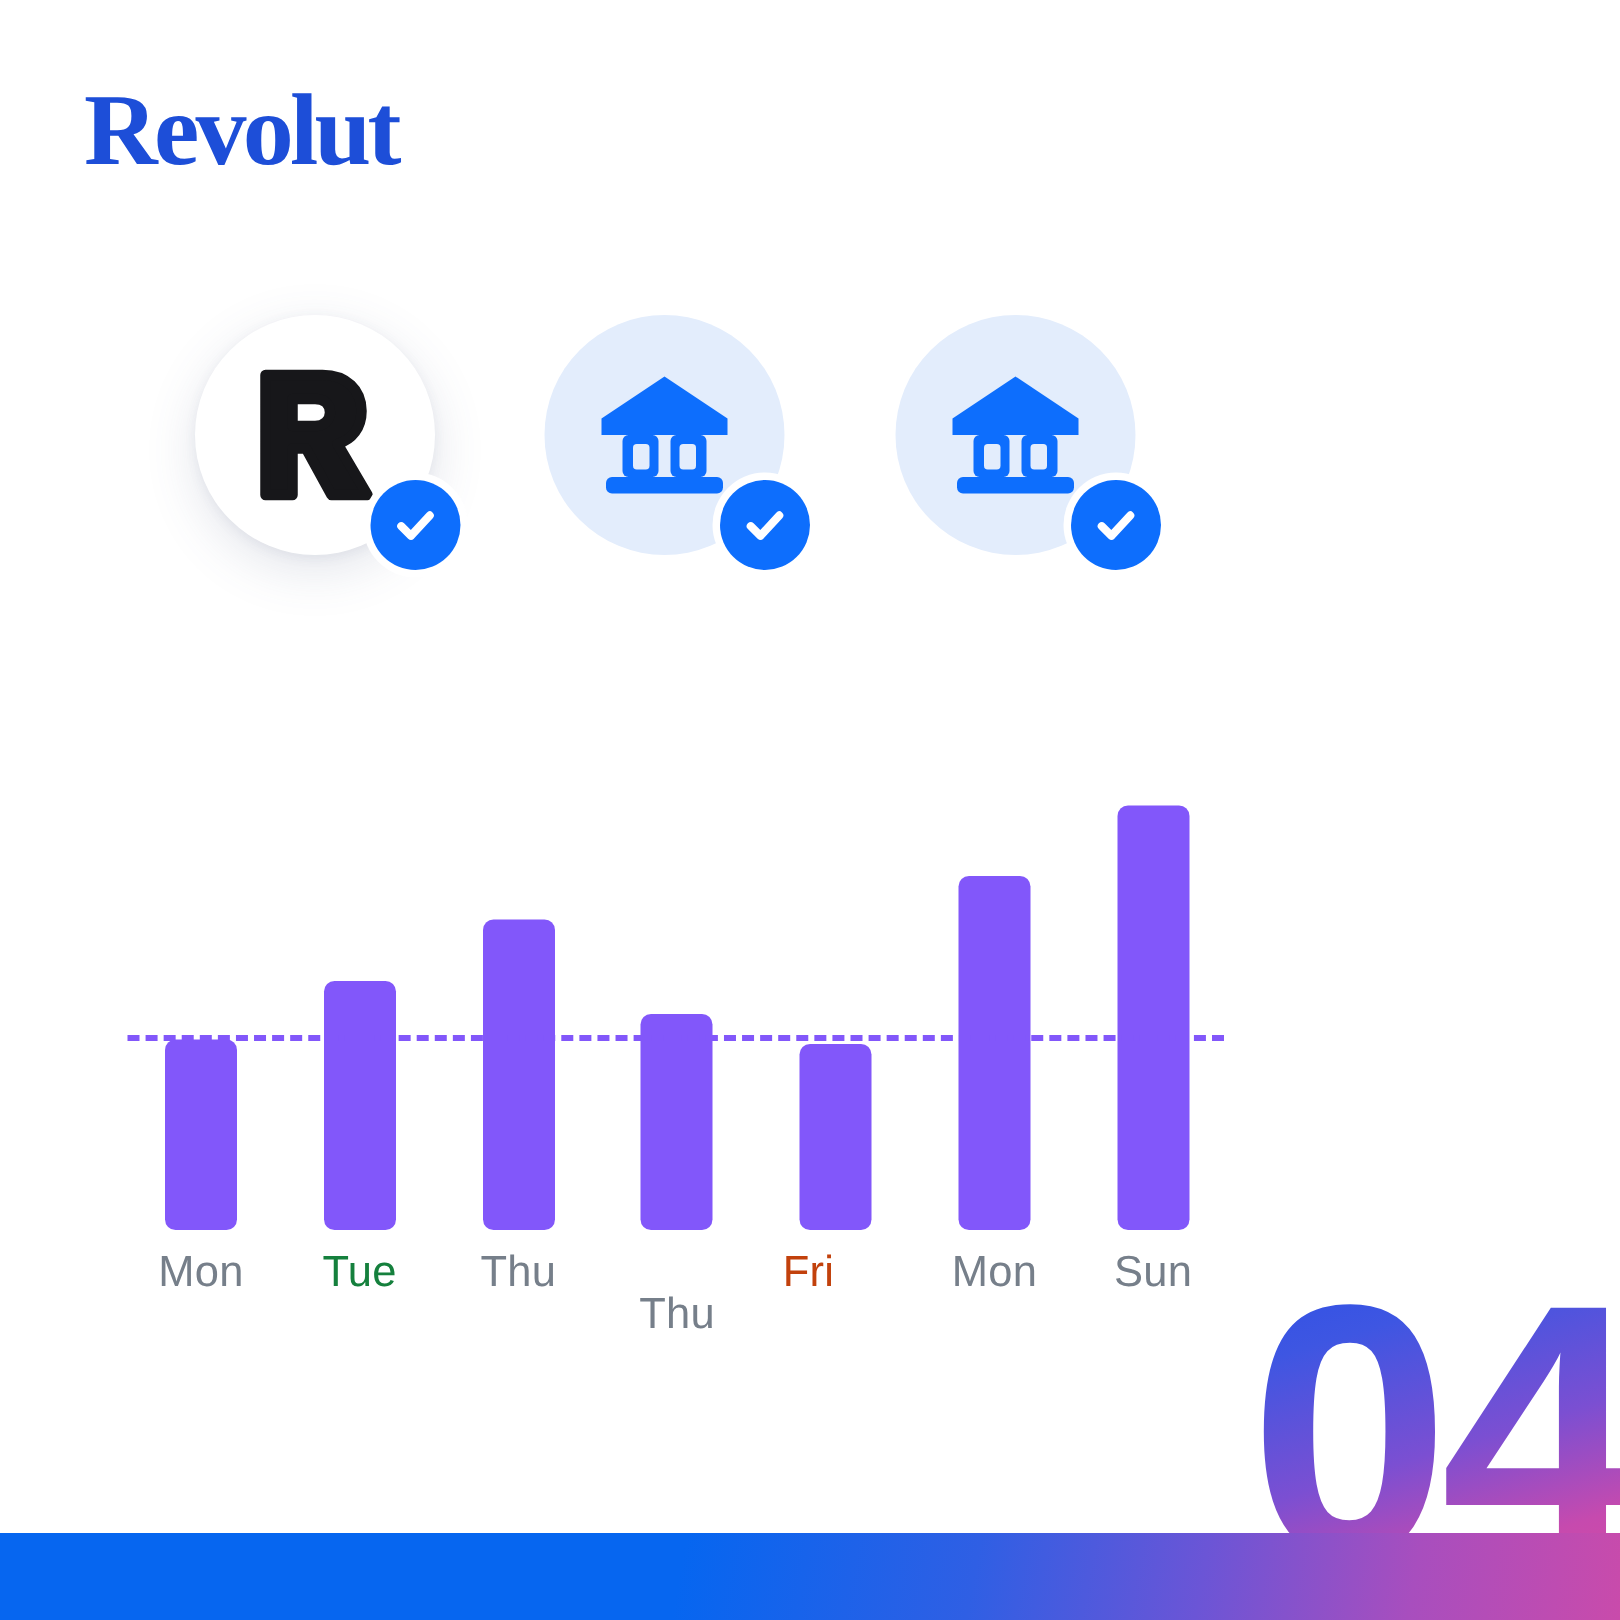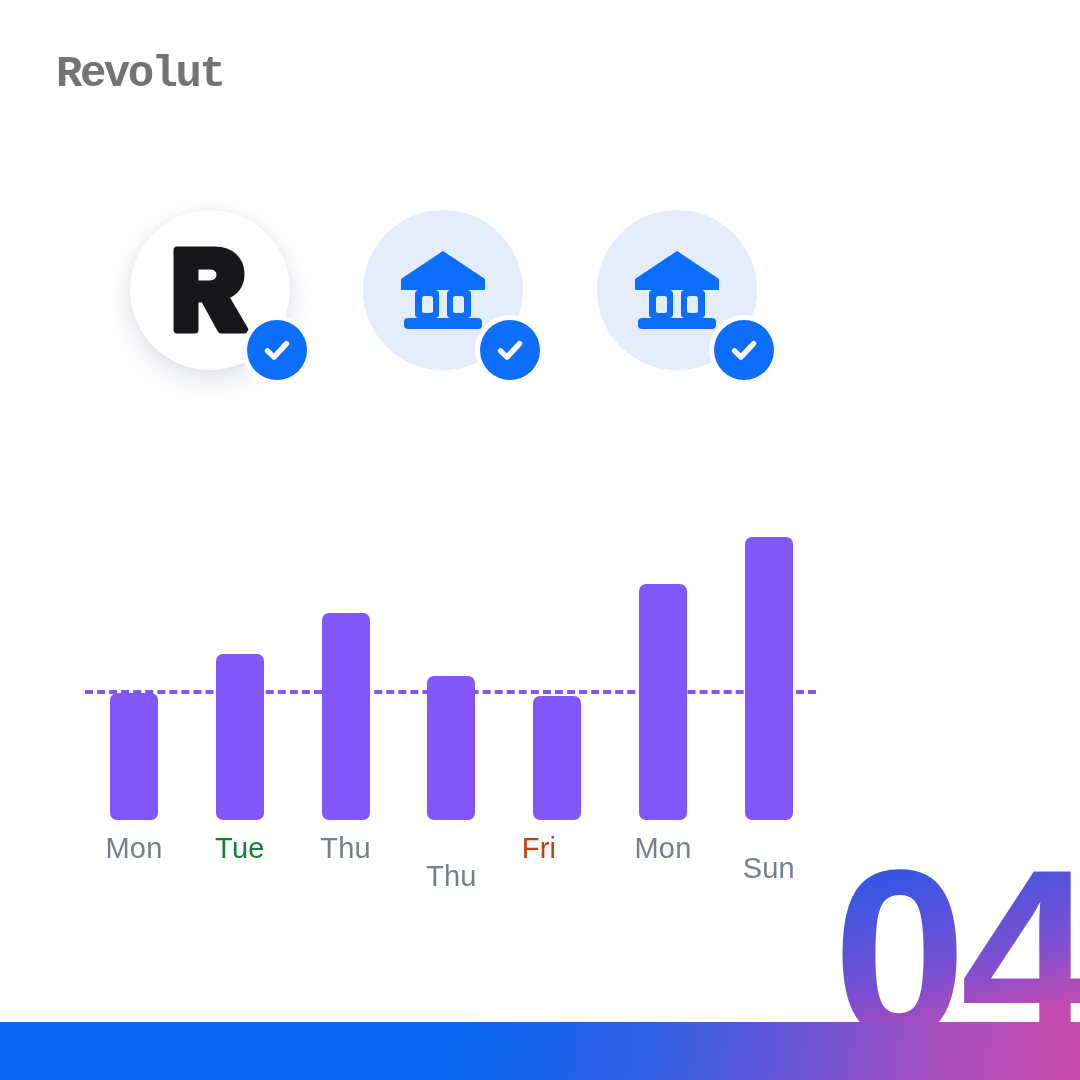--- a/index.html
+++ b/index.html
@@ -14,26 +14,26 @@
     position:relative;
     width:1080px; height:1080px;
     background:#ffffff;
     overflow:hidden;
   }
 
   
   #brand-wordmark {
     position:absolute;
     left:56px; top:52px;
-    font-size:44px;
+    font-size:68px;
     font-weight:700;
     letter-spacing:-2.5px;
-    color:#737373;
+    color:#1d4ed8;
     line-height:1;
-    font-family:Liberation Mono, monospace;
+    font-family:Liberation Serif, serif;
   }
 
   
   #verified-accounts {
     position:absolute;
     left:0; top:0;
     width:1080px; height:480px;
   }
   .account-badge {
     position:absolute;
@@ -227,21 +227,21 @@
         <div id="chart-threshold-line" style="bottom: 125.556px; border-top-color: rgb(130, 87, 250);"></div>
     </div>
     <div id="chart-axis-labels">
 
     <div class="chart-axis-label" style="left: 4px; color: rgb(118, 127, 138);">Mon</div>
         <div class="chart-axis-label" style="left: 109.8px; color: #15803d;">Tue</div>
         <div class="chart-axis-label" style="left: 215.6px; color: rgb(118, 127, 138);">Thu</div>
         <div class="chart-axis-label" style="left: 321.4px; color: rgb(118, 127, 138); margin-top: 28px;">Thu</div>
         <div class="chart-axis-label" style="left: 409px; color: #c2410c;">Fri</div>
         <div class="chart-axis-label" style="left: 533px; color: rgb(118, 127, 138);">Mon</div>
-        <div class="chart-axis-label" style="left: 638.8px; color: rgb(118, 127, 138); margin-top: 20px;">Sun</div>
+        <div class="chart-axis-label" style="left: 638.8px; color: rgb(118, 127, 138);">Sun</div>
       </div>
   </div>
 
   <div id="slide-number">04</div>
 
   <div id="bottom-accent-bar"></div>
 
 </div>
 
 </body></html>

